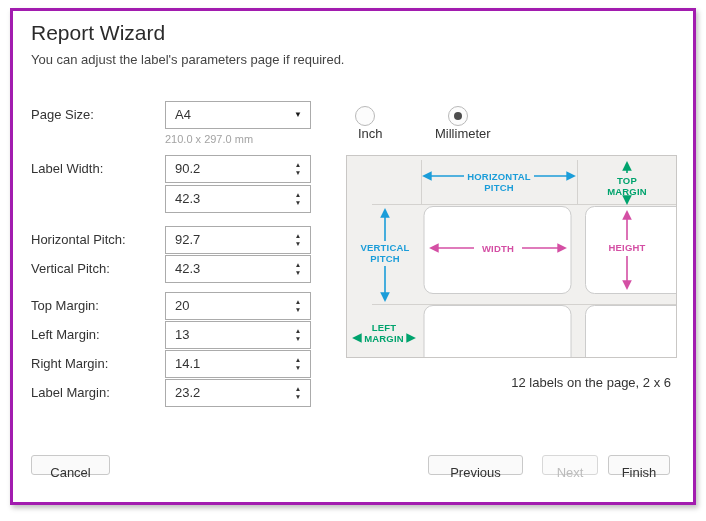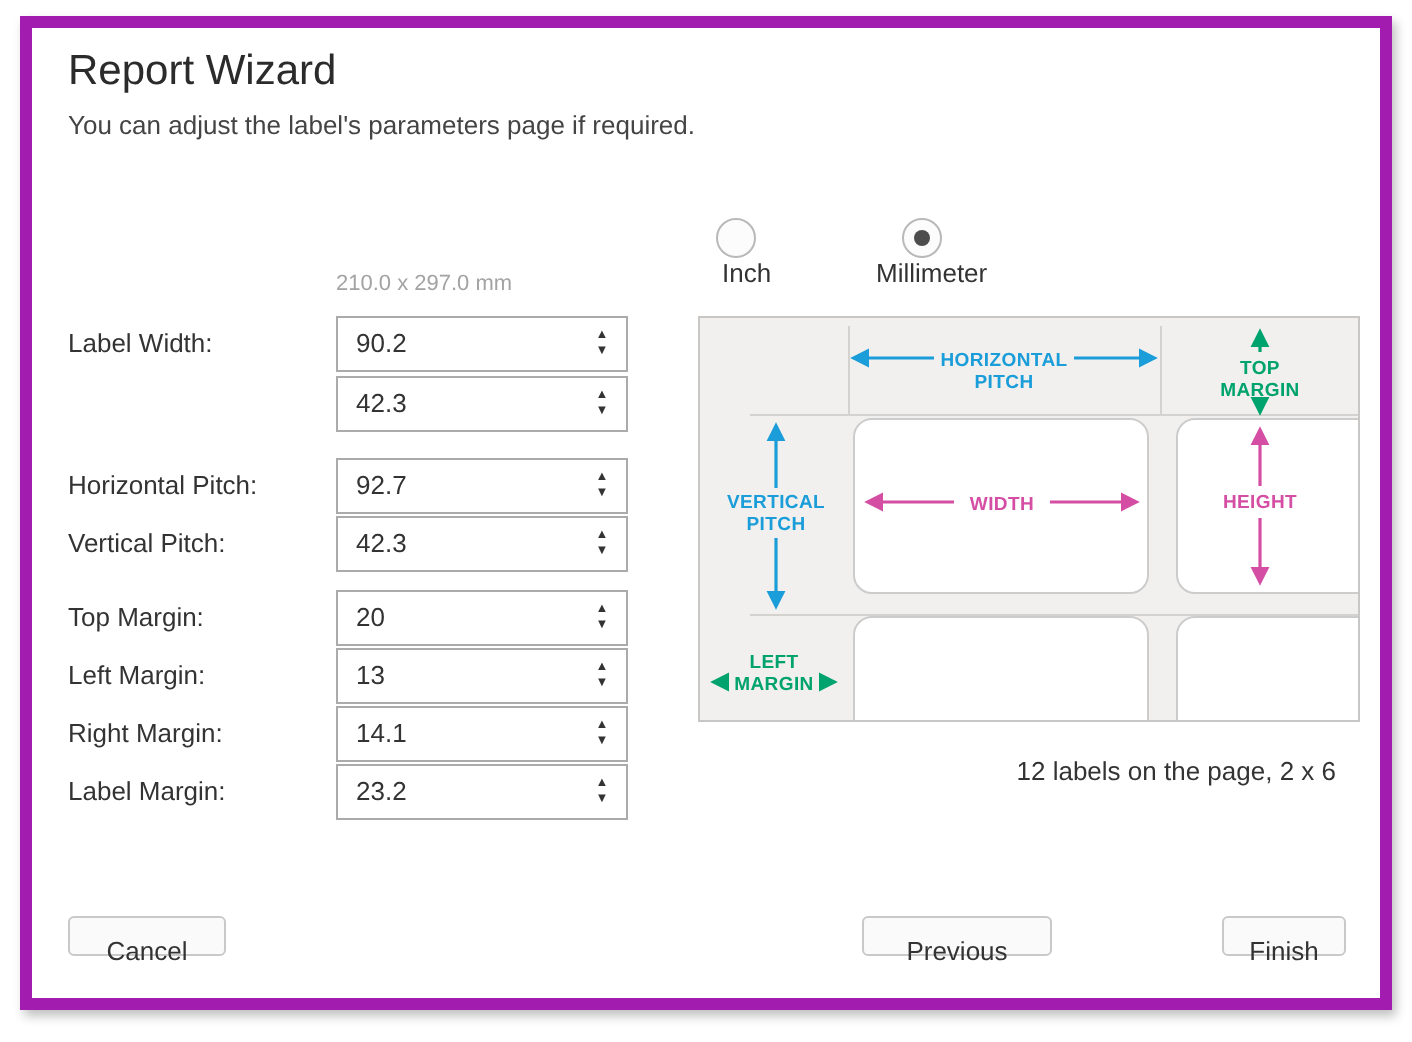--- a/index.html
+++ b/index.html
@@ -3,21 +3,21 @@
 <meta charset="utf-8">
 <style>
   * { margin:0; padding:0; box-sizing:border-box; }
   html,body { background:#fff; }
   body {
     width:706px; height:521px; position:relative; overflow:hidden;
     font-family:"Liberation Sans", sans-serif; color:#333;
   }
   .dialog {
     position:absolute; left:10px; top:8px; width:686px; height:497px;
-    background:#fff; border:6px solid #a21caf;
+    background:#fff; border:3px solid #a21caf;
     box-shadow:2px 3px 5px rgba(0,0,0,0.25);
   }
   .title { position:absolute; left:18px; top:10px; font-size:21px; font-weight:400; color:#2b2b2b; }
   .subtitle { position:absolute; left:18px; top:41px; font-size:13px; color:#444; }
 
   .row { position:absolute; left:0; width:100%; height:28px; }
   .form-label { position:absolute; left:18px; top:0; width:128px; line-height:28px; font-size:13px; color:#333; }
   .field {
     position:absolute; left:152px; top:0; width:146px; height:28px;
     background:#fff; border:1px solid #ababab; font-size:13px;
@@ -77,20 +77,27 @@
   .btn-finish { left:595px; width:62px; }
 </style>
 </head>
 <body>
 
 <div class="dialog">
 
   <div class="title">Report Wizard</div>
   <div class="subtitle">You can adjust the label's parameters page if required.</div>
 
+  <div class="row" style="top:90px">
+    <div class="form-label">Page Size:</div>
+    <div class="field">
+      <span class="val">A4</span>
+      <span class="dd-arrow">▼</span>
+    </div>
+  </div>
   <div class="caption">210.0 x 297.0 mm</div>
 
   <div class="radio-group">
     <div class="radio-opt">
       <span class="radio-circle"></span>
       <span class="radio-label">Inch</span>
     </div>
     <div class="radio-opt opt2">
       <span class="radio-circle selected"></span>
       <span class="radio-label">Millimeter</span>
@@ -228,15 +235,16 @@
       <text class="dtext t-margin" x="37" y="186" text-anchor="middle">MARGIN</text>
       <line class="s-margin" x1="13" y1="182" x2="7" y2="182" marker-end="url(#mG)"></line>
       <line class="s-margin" x1="61" y1="182" x2="67" y2="182" marker-end="url(#mG)"></line>
     </svg>
   </div>
 
   <div class="summary">12 labels on the page, 2 x 6</div>
 
   <button class="btn btn-cancel">Cancel</button>
   <button class="btn btn-previous">Previous</button>
+  <button class="btn btn-next disabled" disabled="">Next</button>
   <button class="btn btn-finish">Finish</button>
 
 </div>
 
 </body></html>

